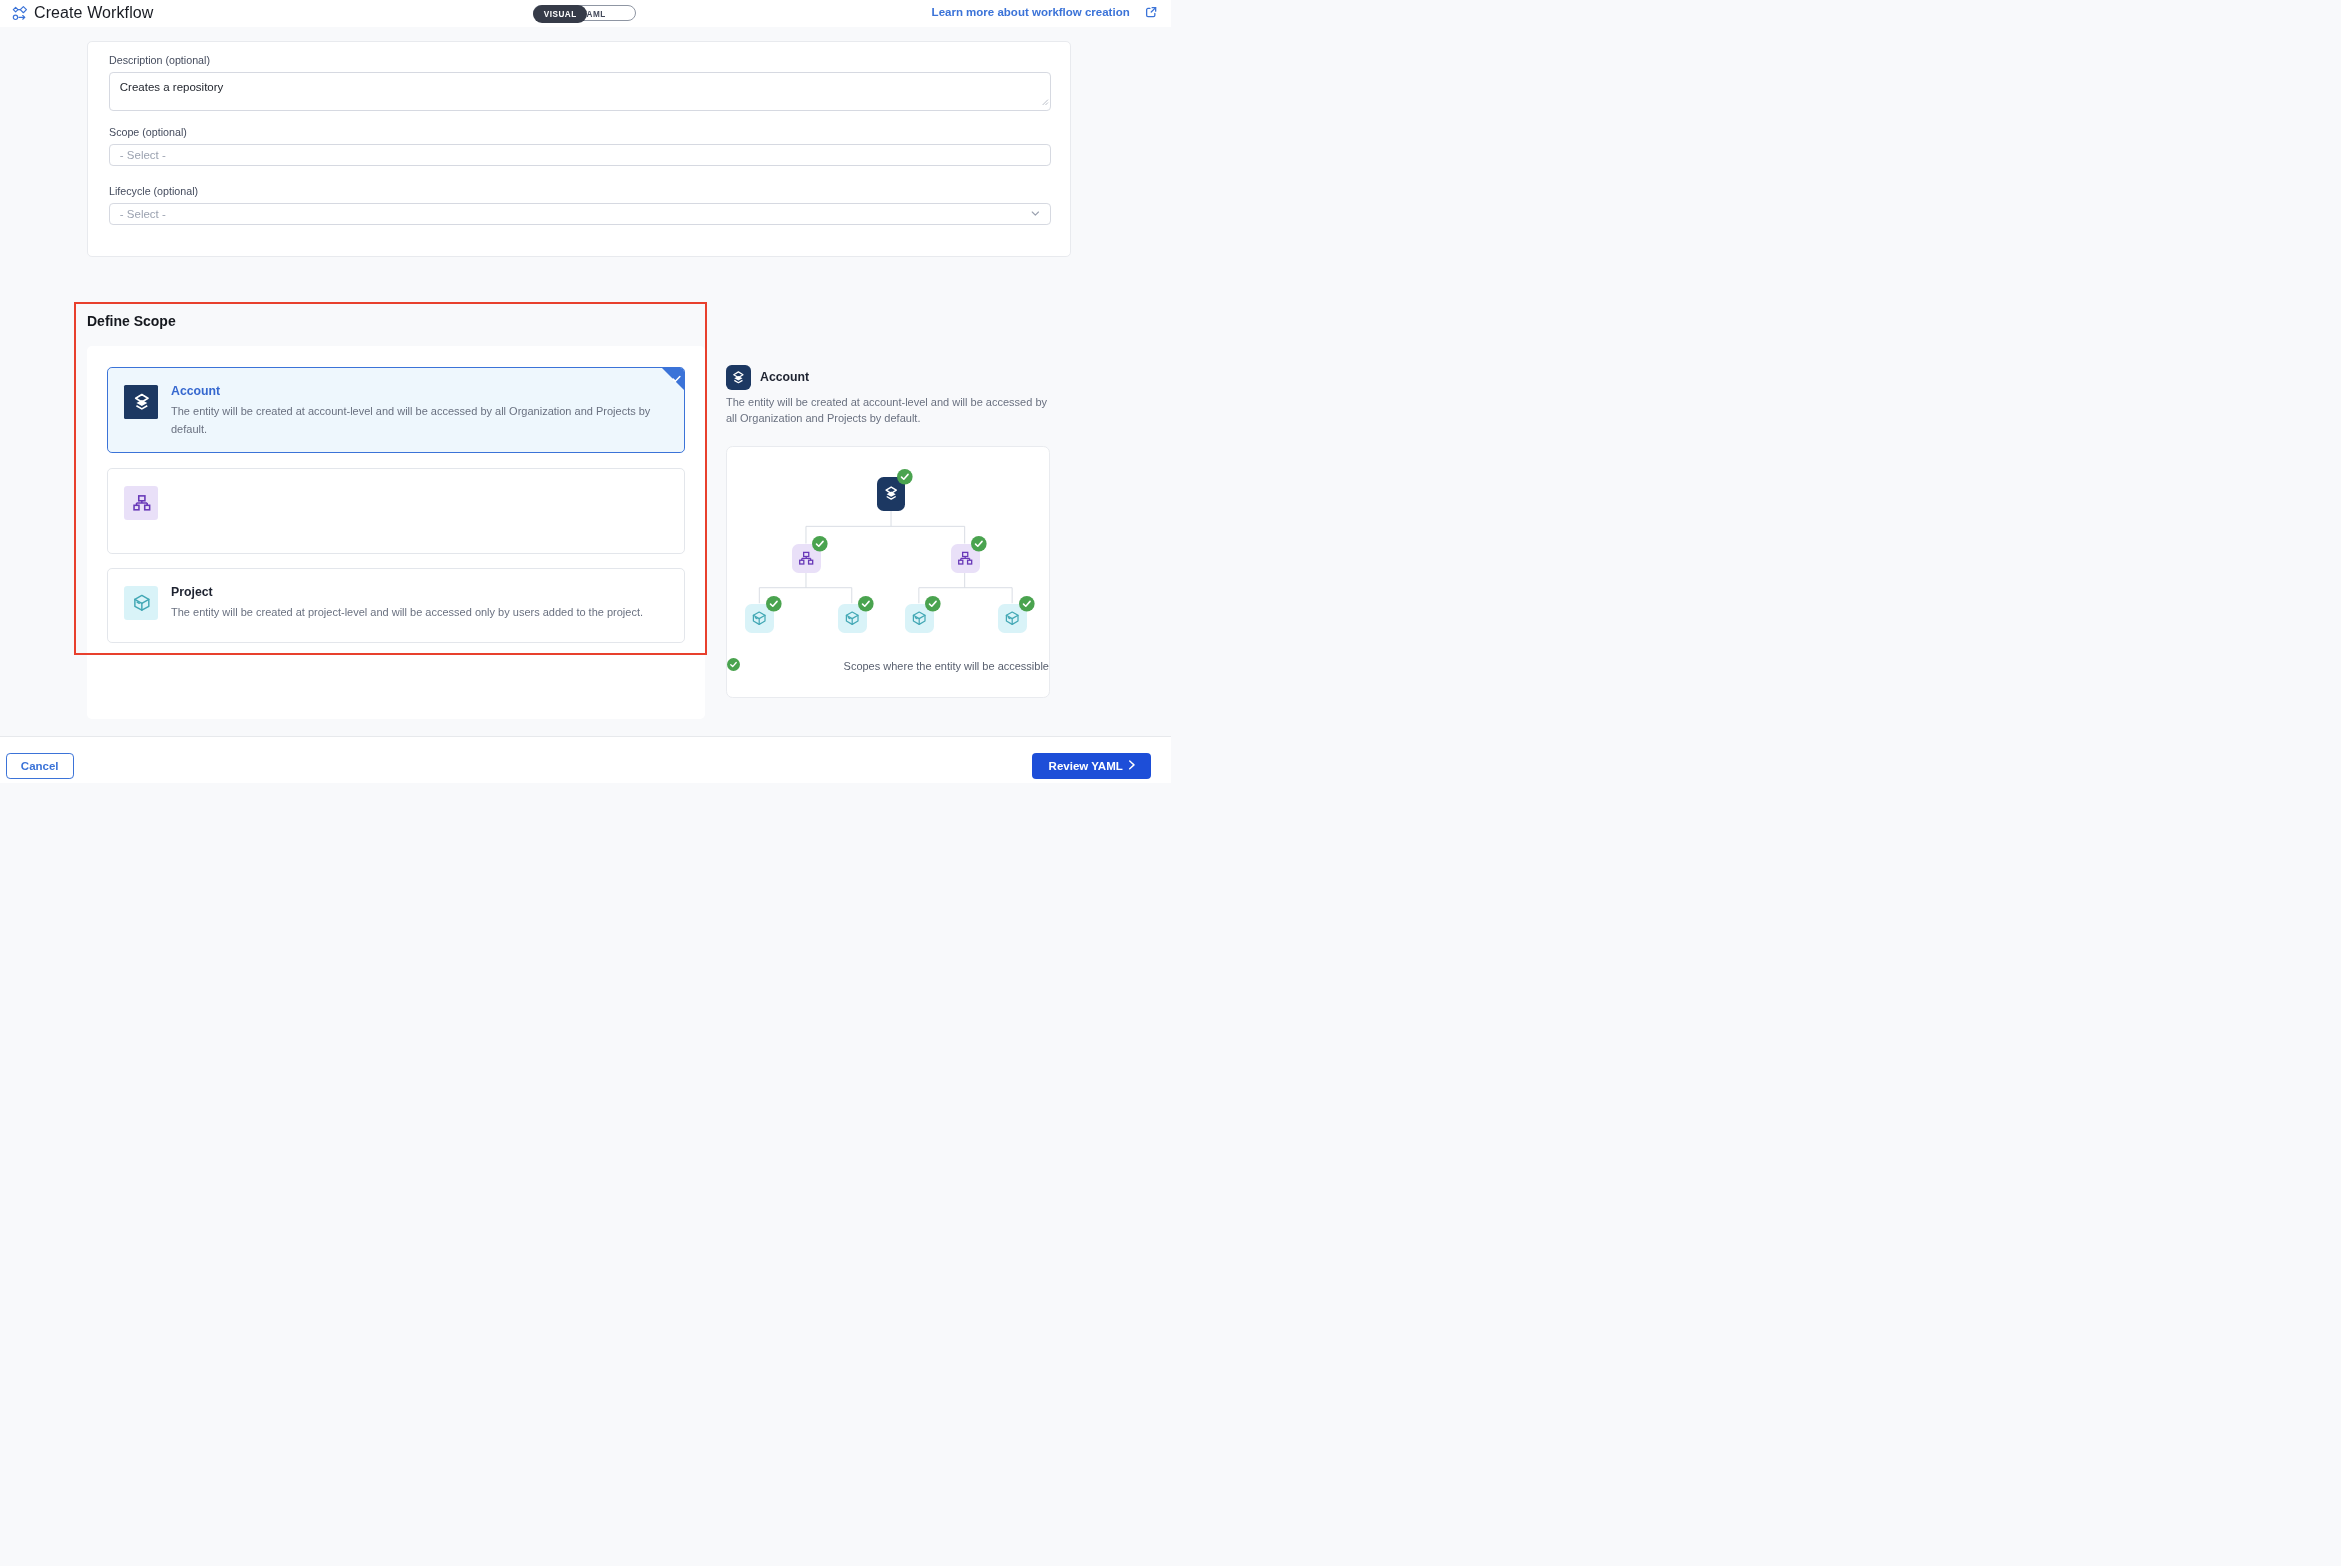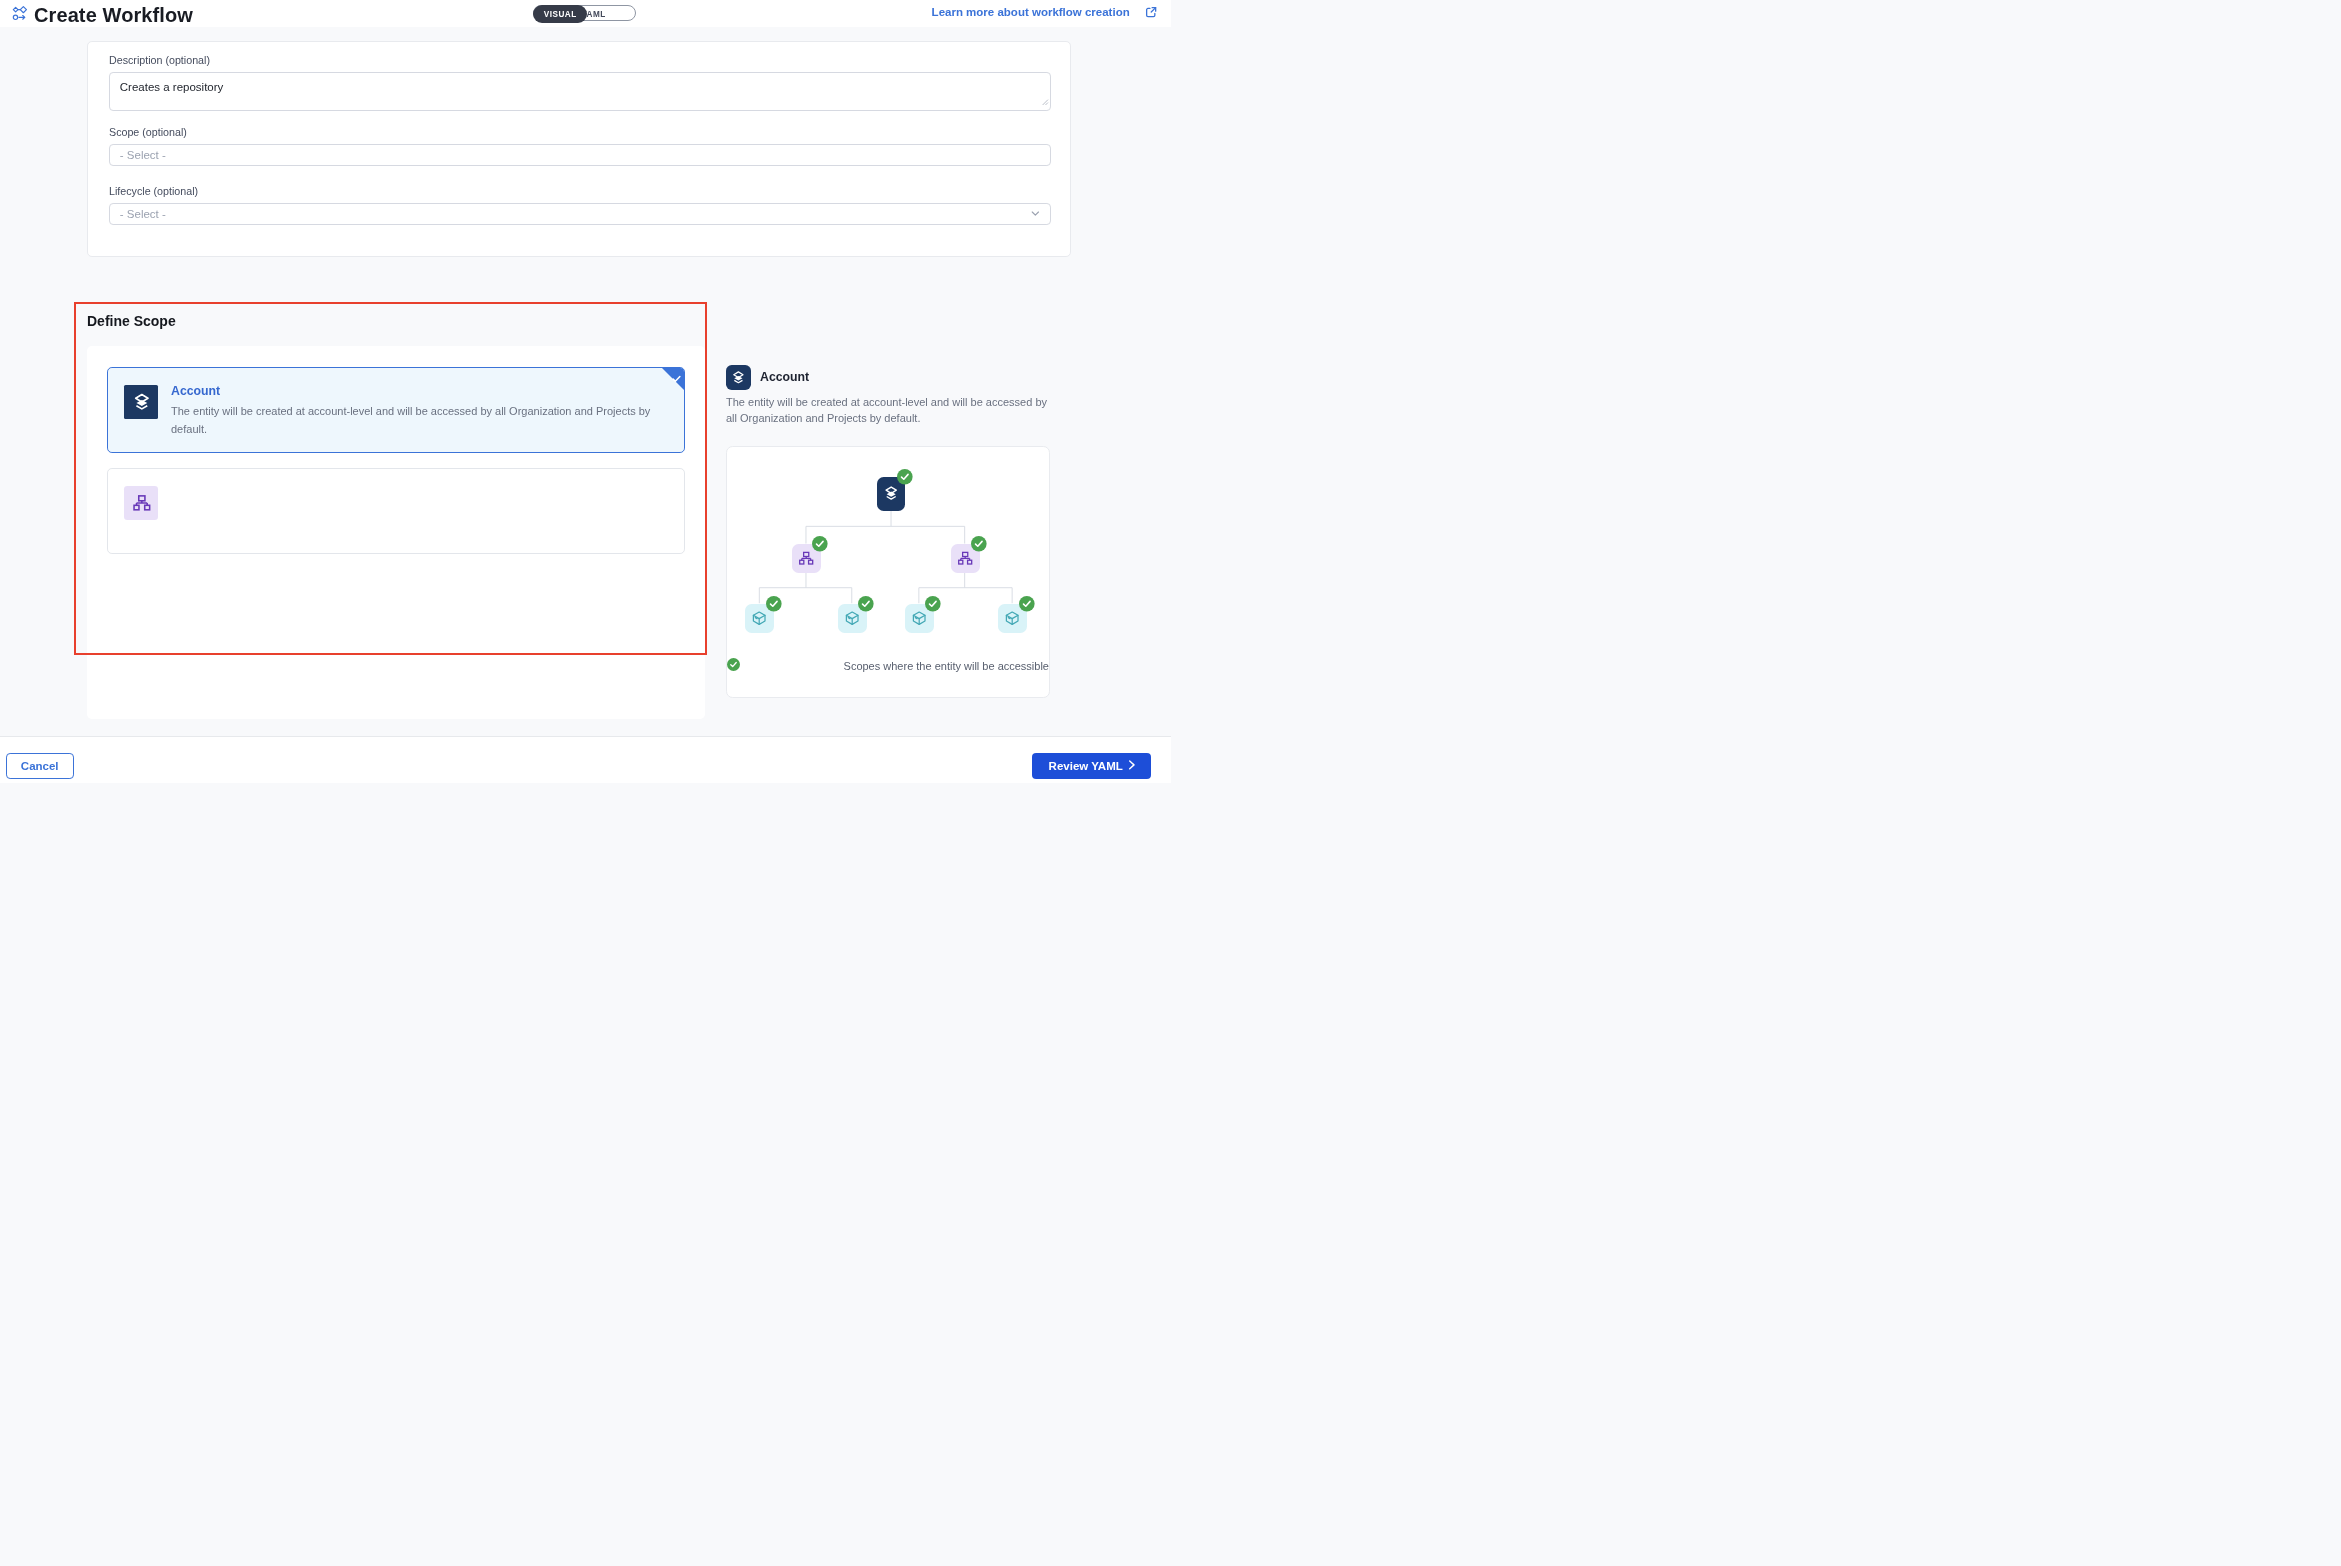--- a/index.html
+++ b/index.html
@@ -3,21 +3,21 @@
 <meta charset="utf-8">
 <style>
   * { margin:0; padding:0; box-sizing:border-box; }
   html,body { background:#f8f9fb; }
   body { font-family:"Liberation Sans", sans-serif; }
   .page { position:relative; width:1171px; height:783px; background:#f8f9fb; overflow:hidden; }
 
   
   .header { position:absolute; left:0; top:0; width:1171px; height:27px; background:#ffffff; z-index:5; }
   .hdr-icon { position:absolute; left:10.7px; top:4.9px; width:17px; height:17px; }
-  .hdr-title { position:absolute; left:34px; top:4.1px; font-size:20px; font-weight:700; color:#191c23; letter-spacing:0.1px; }
+  .hdr-title { position:absolute; left:34px; top:4.1px; font-size:16px; font-weight:400; color:#191c23; letter-spacing:0.1px; }
   .toggle { position:absolute; left:533px; top:4.9px; width:103px; height:16.4px; background:#ffffff; border:0.8px solid #8f96a3; border-radius:9px;padding-left:34px; }
   .toggle-visual { position:absolute; left:-0.8px; top:-0.8px; width:54px; height:18px; background:#363b48; border-radius:9px;
       color:#ffffff; font-size:8.2px; font-weight:700; letter-spacing:0.5px; display:flex; align-items:center; justify-content:center; z-index:2; }
   .toggle-yaml { position:absolute; right:16px; top:0; width:51px; height:16.4px; color:#43495a; font-size:8.2px; font-weight:700; letter-spacing:0.5px;
       display:flex; align-items:center; justify-content:center; }
   .learn-link { position:absolute; right:14px; top:5.7px; display:flex; align-items:flex-start; gap:15px; color:#3b73d8; font-size:11.5px; font-weight:700; cursor:pointer; }
 
   
   .card { position:absolute; background:#ffffff; border:0.8px solid #e8eaee; border-radius:4.9px; }
   .top-form { left:87px; top:41px; width:984px; height:216px; }
@@ -167,20 +167,34 @@
         <line x1="12" y1="9.5" x2="12" y2="12.3"></line>
         <line x1="5.5" y1="12.3" x2="18.5" y2="12.3"></line>
         <line x1="5.5" y1="12.3" x2="5.5" y2="15"></line>
         <line x1="18.5" y1="12.3" x2="18.5" y2="15"></line>
         <rect x="2.5" y="15" width="6" height="5.5"></rect>
         <rect x="15.5" y="15" width="6" height="5.5"></rect>
       </svg>
     </div>
   </div>
 
+  <div class="opt-card opt-3">
+    <div class="tile cyan">
+      <svg width="19.7" height="19.7" viewBox="0 0 24 24" fill="none" stroke="#43a8b5" stroke-width="1.8" stroke-linejoin="round" stroke-linecap="round">
+        <path d="M12 3 L20.5 7.8 V16.2 L12 21 L3.5 16.2 V7.8 Z"></path>
+        <path d="M3.5 7.8 L12 12.6 L20.5 7.8"></path>
+        <path d="M12 12.6 V21"></path>
+        <path d="M6.3 11.2 L8.8 12.6"></path>
+      </svg>
+    </div>
+    <div class="opt-text">
+      <div class="opt-title">Project</div>
+      <div class="opt-desc">The entity will be created at project-level and will be accessed only by users added to the project.</div>
+    </div>
+  </div>
 
   <div class="red-box"></div>
 
   <div class="detail-tile">
     <svg width="14.8" height="14.8" viewBox="0 0 24 24">
       <polygon points="12,3 19.5,7.6 12,12.2 4.5,7.6" fill="none" stroke="#ffffff" stroke-width="2" stroke-linejoin="round"></polygon>
       <polygon points="12,9.6 18.6,13.4 12,17.2 5.4,13.4" fill="#ffffff"></polygon>
       <path d="M5.4 16.8 L12 20.6 L18.6 16.8" fill="none" stroke="#ffffff" stroke-width="2" stroke-linejoin="round"></path>
     </svg>
   </div>

